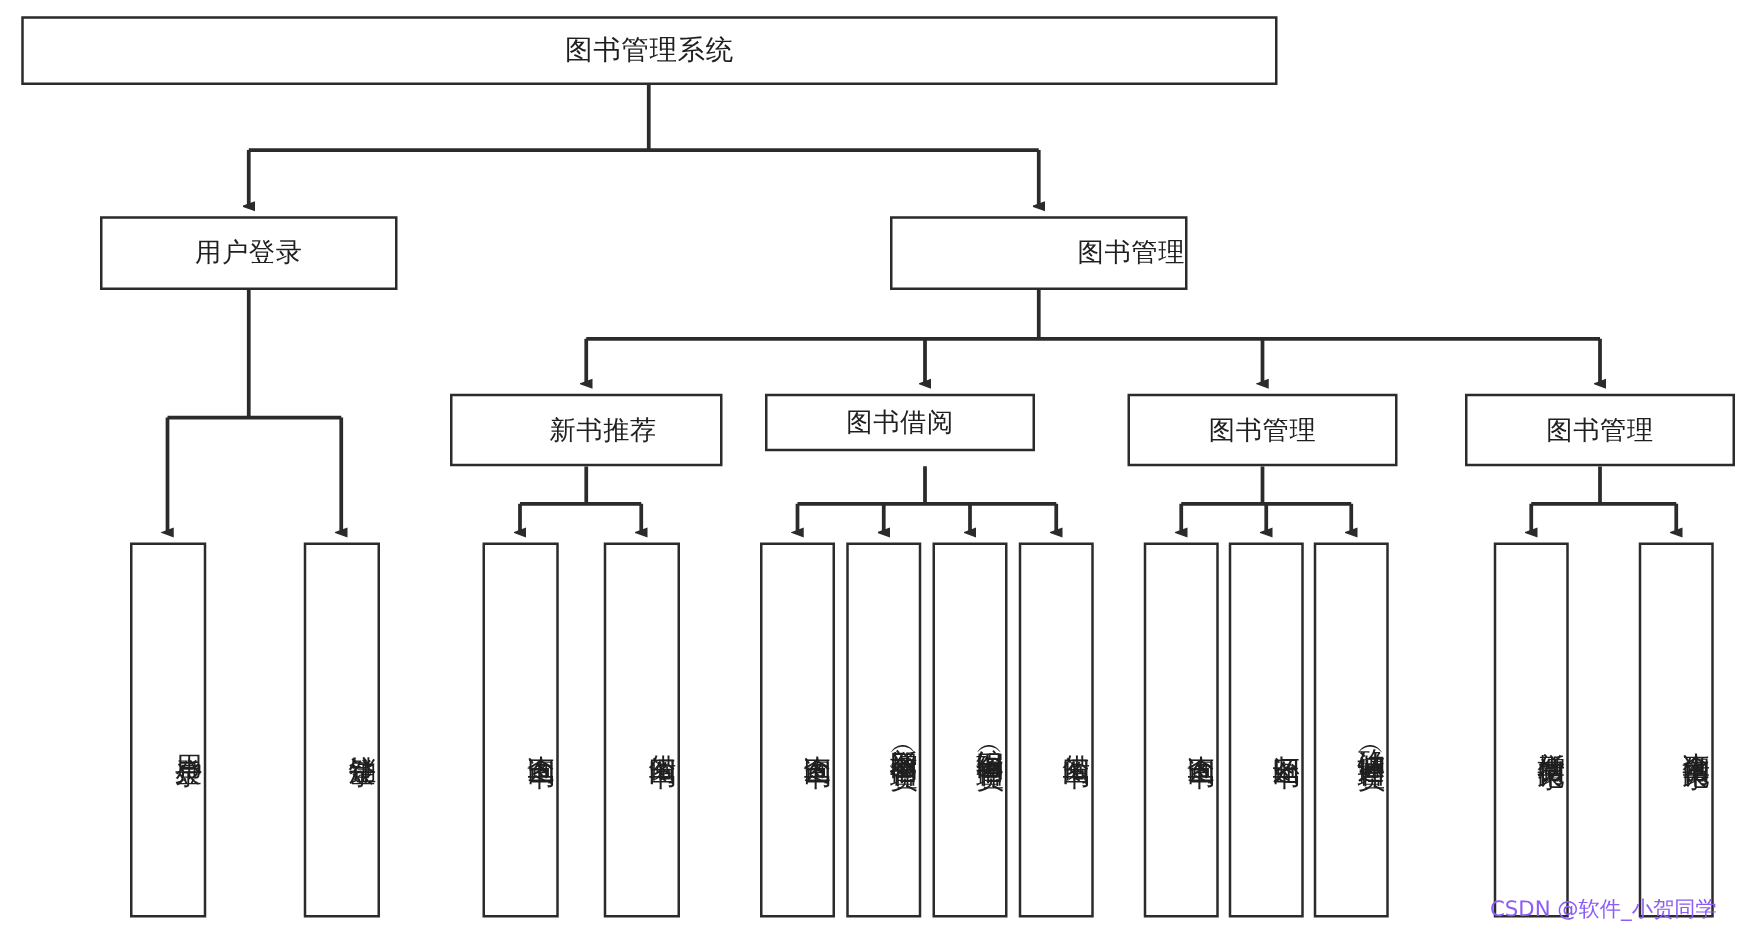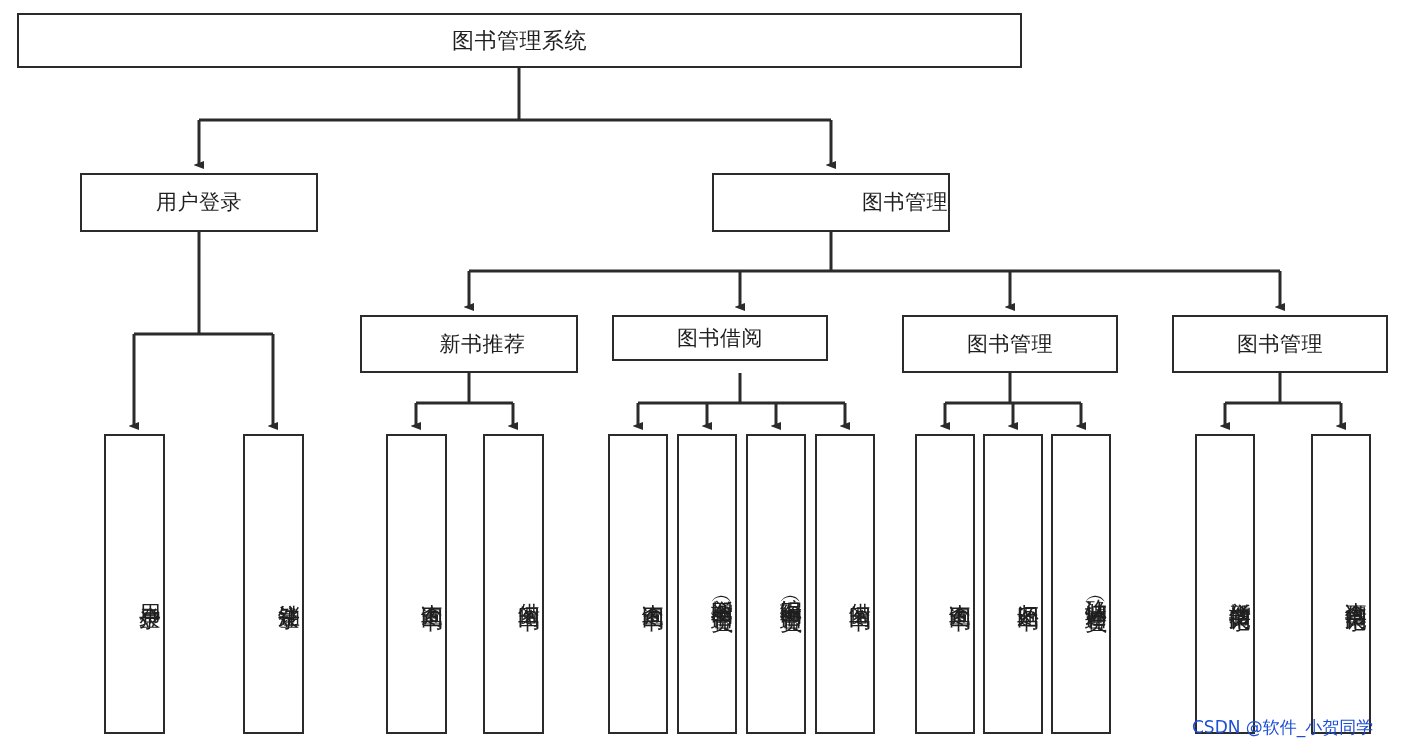--- a/index.html
+++ b/index.html
@@ -53,21 +53,21 @@
   .node.vertical .vlabel {
     writing-mode: vertical-rl;
     text-orientation: upright;
     white-space: nowrap;
   }
   #root-node {
     font-size: 22px;
   }
   .watermark {
     position: absolute;
-    color: #1d4ed8;
+    color: #8b5cf6;
     font-size: 17px;
     white-space: nowrap;
     user-select: none;
   }
 </style>
 </head>
 <body>
 
 <div id="canvas">
 

